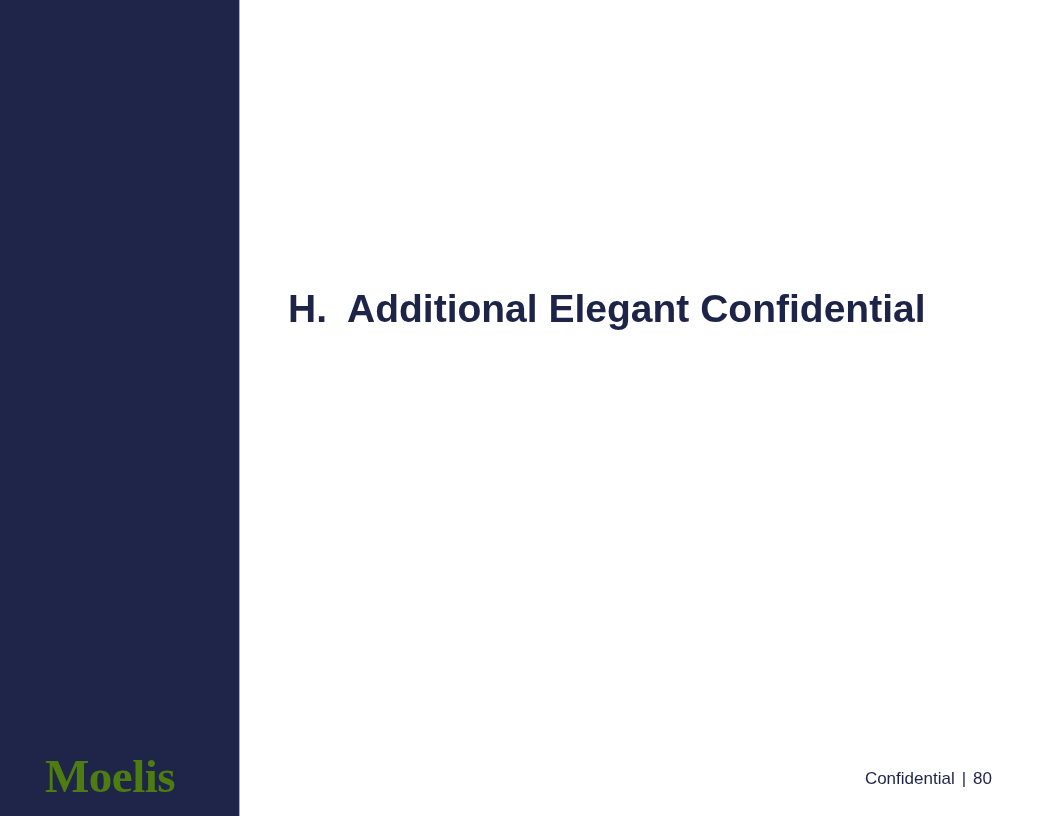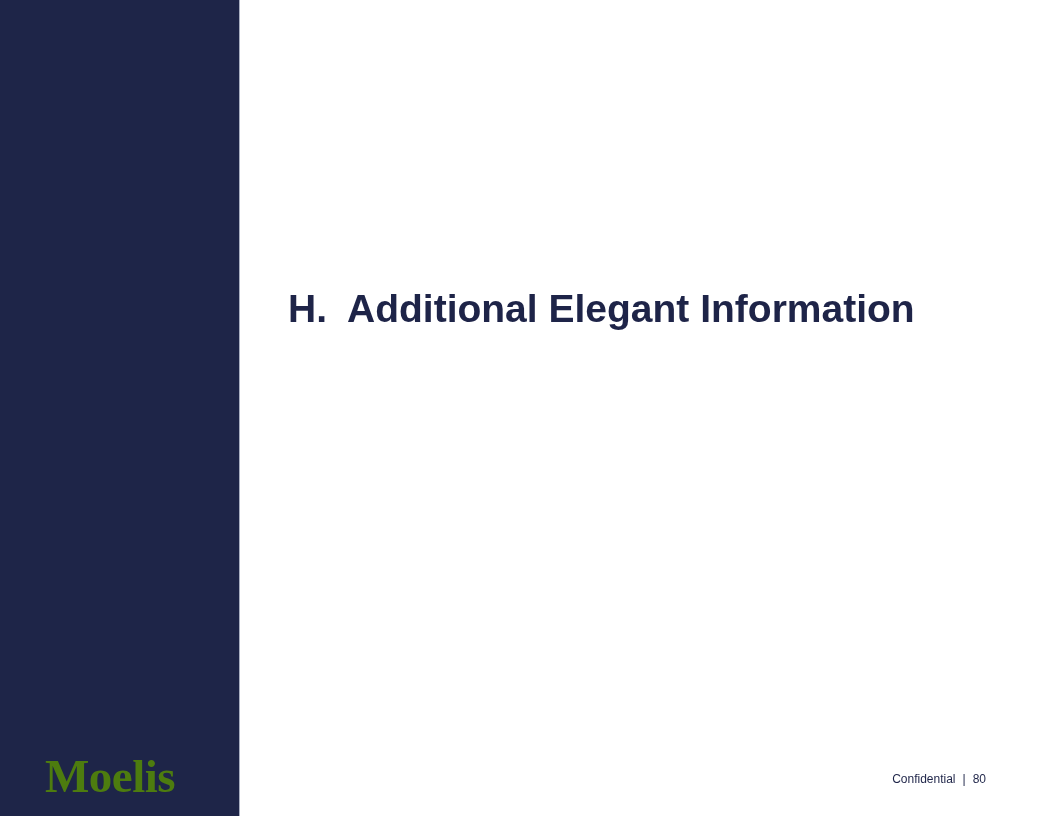--- a/index.html
+++ b/index.html
@@ -71,48 +71,48 @@
     display: inline-block;
     width: 59px;
     flex: 0 0 59px;
   }
   .section-name {
     display: inline-block;
   }
   
   .footer {
     position: absolute;
-    right: 70px;
+    right: 64px;
     top: 770px;
     height: 18px;
     display: flex;
     align-items: center;
     color: #1e2448;
-    font-size: 12px;
+    font-size: 17px;
     line-height: 18px;
     white-space: nowrap;
   }
   .footer-sep {
     display: inline-block;
     padding: 0 7px;
   }
 </style>
 </head>
 <body>
 
 <div class="slide">
 
   <div class="sidebar"></div>
   <div class="sidebar-edge"></div>
 
   <div class="logo">Moelis</div>
 
   <div class="section-title">
     <span class="section-letter">H.</span>
-    <span class="section-name">Additional Elegant Information</span>
+    <span class="section-name">Additional Elegant Confidential</span>
   </div>
 
   <div class="footer">
     <span>Confidential</span>
     <span class="footer-sep">|</span>
     <span>80</span>
   </div>
 
 </div>
 

